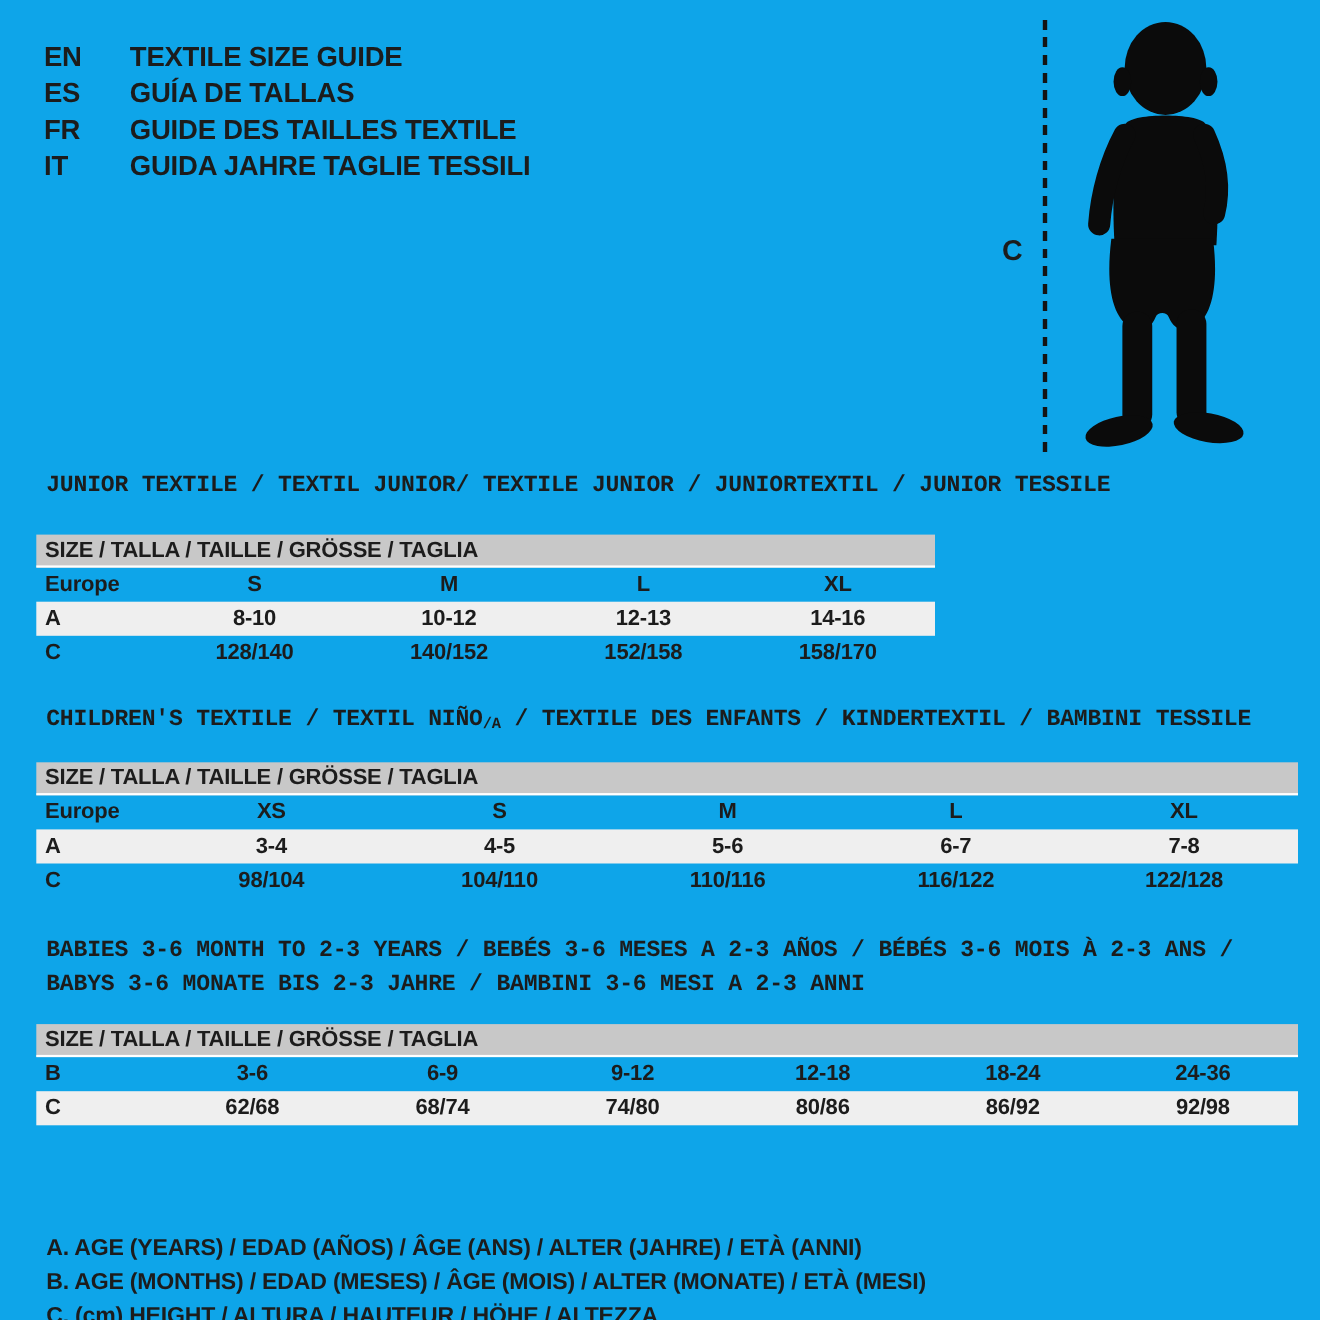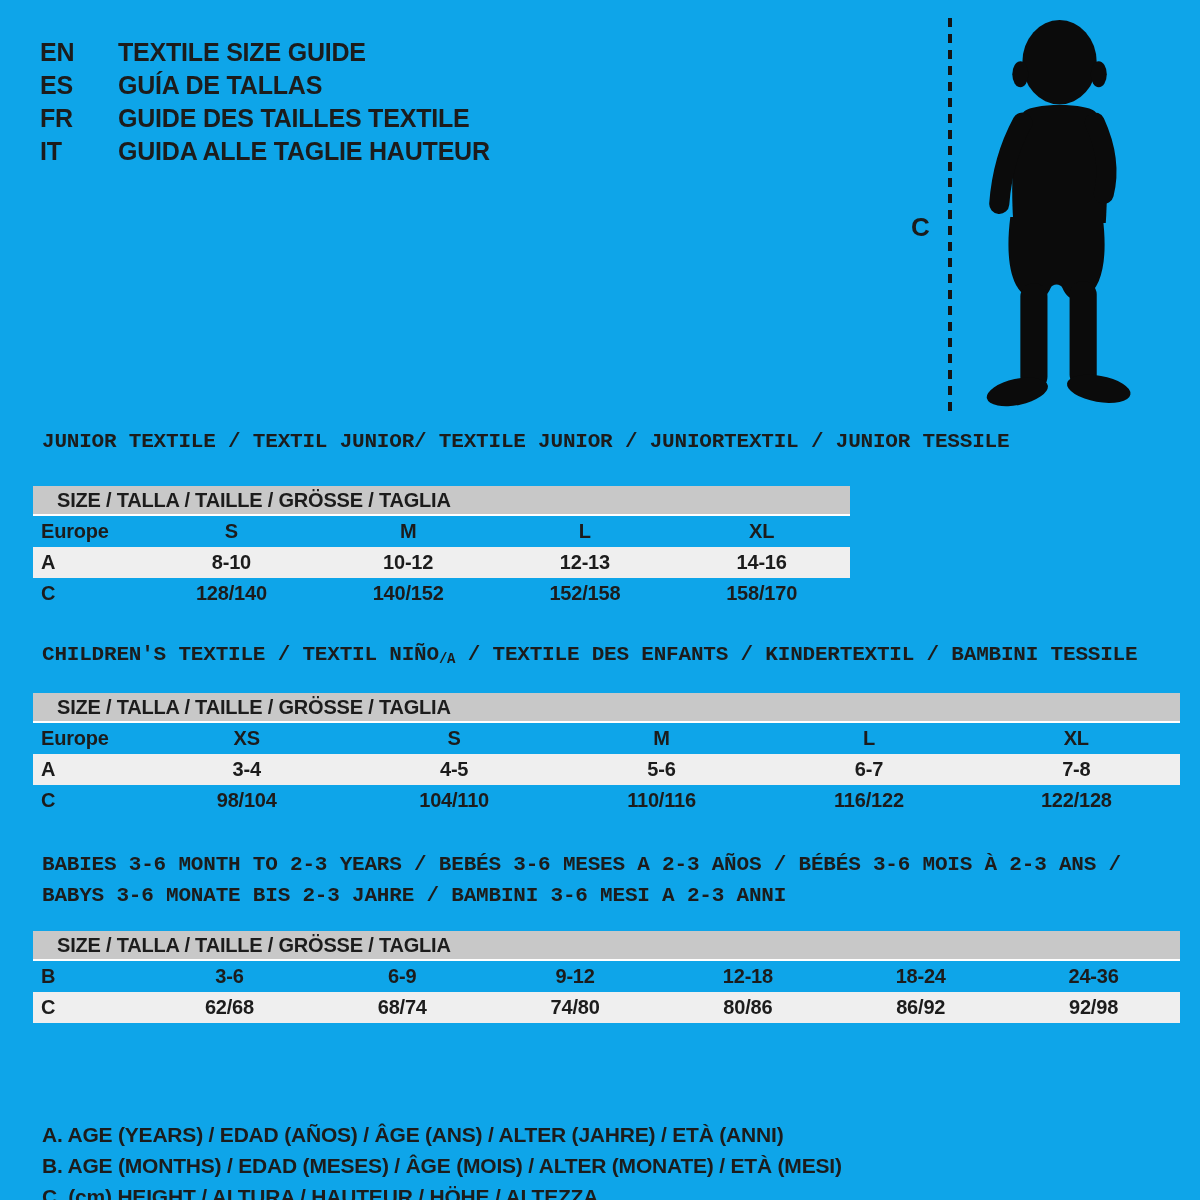--- a/index.html
+++ b/index.html
@@ -29,21 +29,21 @@
   #children-heading { top:643px; }
   #babies-heading   { top:849px; line-height:31px; }
   .subsup { font-size:14px; vertical-align:-3px; }
 
   
   .table { position:absolute; left:33px; font-size:20px; }
   #junior-table   { top:486px; width:817px;  }
   #children-table { top:693px; width:1147px; }
   #babies-table   { top:931px; width:1147px; }
   .size-bar {
-    height:30px; background:#c8c8c8; line-height:28px; padding-left:24px;
+    height:30px; background:#c8c8c8; line-height:28px; padding-left:8px;
     border-bottom:2px solid #ffffff; white-space:nowrap;
   }
   .trow { display:flex; height:31px; align-items:center; }
   .trow.alt { background:#efefef; }
   .cell { flex:1; text-align:center; white-space:nowrap; }
   .cell.label { flex:0 0 110px; text-align:left; padding-left:8px; }
 
   
   .legend { position:absolute; left:42px; top:1119px; font-size:21px; line-height:31px; white-space:nowrap; }
 </style>
@@ -60,21 +60,21 @@
     <div class="lang-row">
       <span class="lang-code">ES</span>
       <span class="lang-title">GUÍA DE TALLAS</span>
     </div>
     <div class="lang-row">
       <span class="lang-code">FR</span>
       <span class="lang-title">GUIDE DES TAILLES TEXTILE</span>
     </div>
     <div class="lang-row">
       <span class="lang-code">IT</span>
-      <span class="lang-title">GUIDA ALLE TAGLIE HAUTEUR</span>
+      <span class="lang-title">GUIDA JAHRE TAGLIE TESSILI</span>
     </div>
   </div>
 
   <div class="height-label">C</div>
   <div class="measure-line"></div>
 
   <svg class="silhouette" width="175" height="402" viewBox="0 0 170 400" aria-hidden="true">
     <g fill="#0b0b0b" stroke="none">
       <ellipse cx="94" cy="46" rx="37" ry="42"></ellipse>
       <ellipse cx="55" cy="58" rx="8" ry="13"></ellipse>

